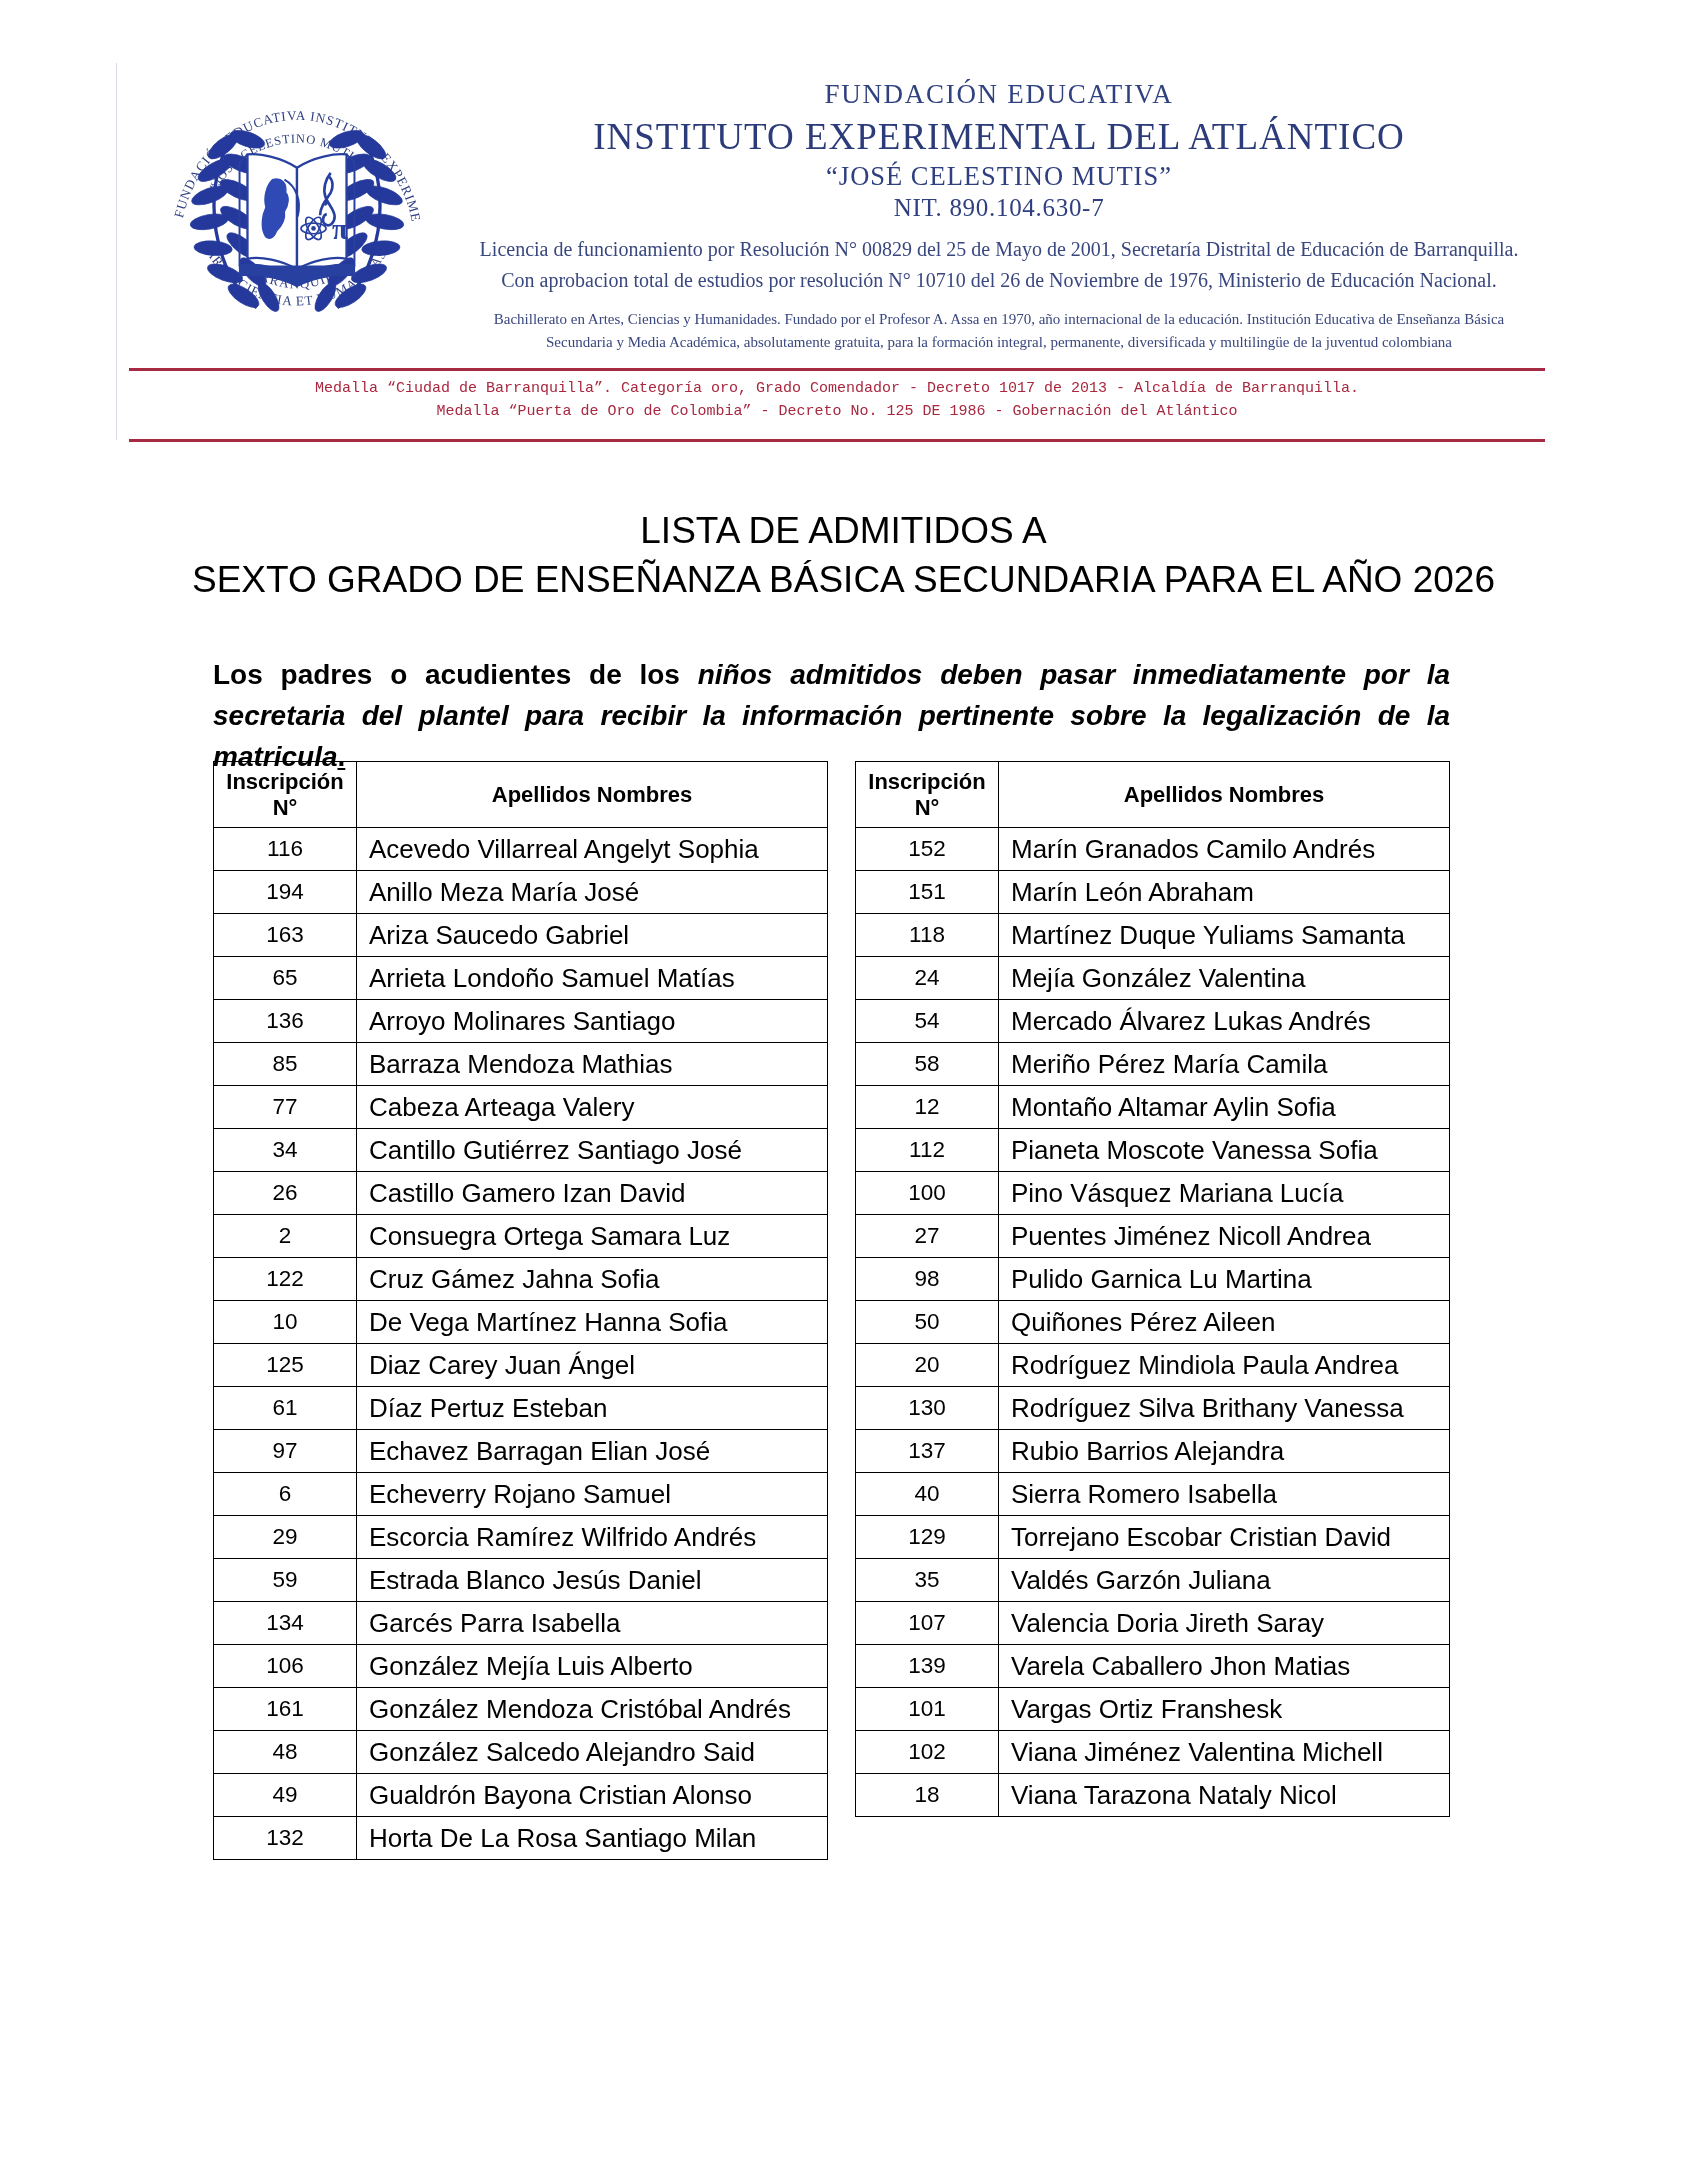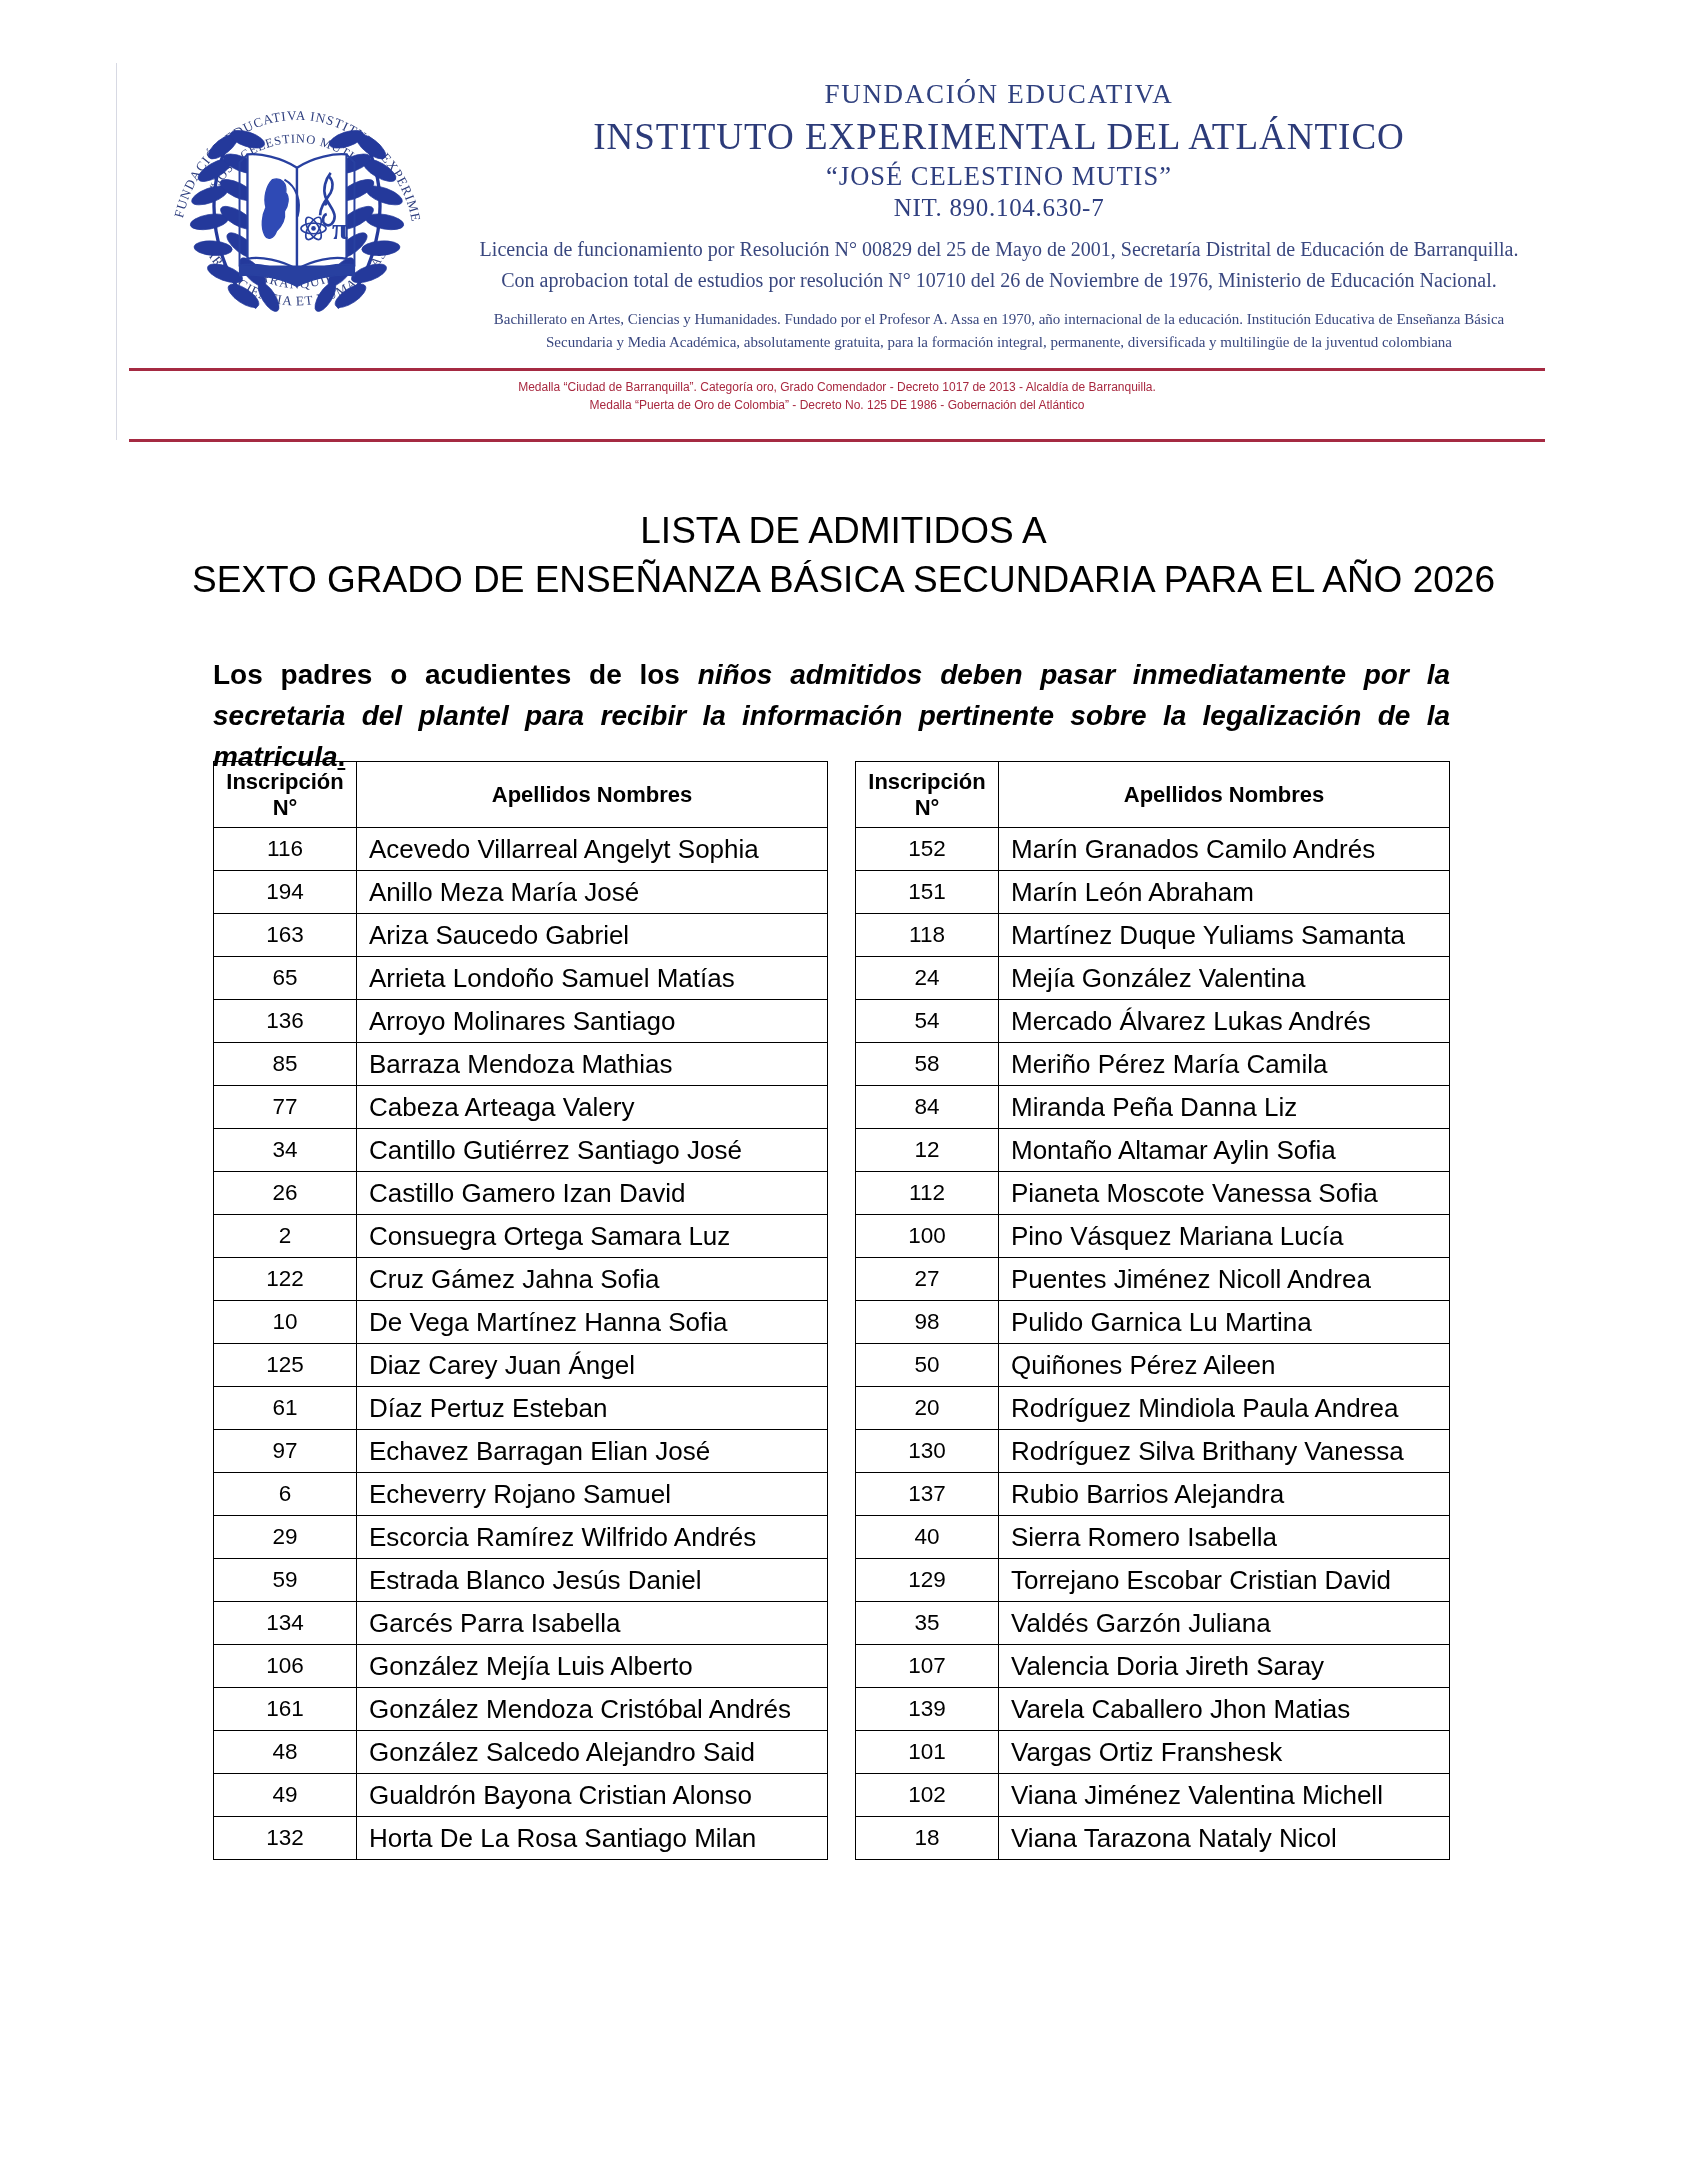--- a/index.html
+++ b/index.html
@@ -99,22 +99,22 @@
   .rule-red.top { top: 368px; }
   .rule-red.bottom { top: 439px; }
 
   .medals {
     position: absolute;
     left: 129px;
     top: 378px;
     width: 1416px;
     text-align: center;
     color: #a8283f;
-    font-family: Liberation Sans, sans-serif;
-    font-size: 12px;
+    font-family: Liberation Mono, monospace;
+    font-size: 15px;
     line-height: 1.52;
   }
 
   
   .doc-title {
     position: absolute;
     left: 172px;
     top: 506px;
     width: 1343px;
     text-align: center;
@@ -449,24 +449,20 @@
         </tr>
         <tr>
           <td class="c-num">54</td>
           <td class="c-name">Mercado Álvarez Lukas Andrés</td>
         </tr>
         <tr>
           <td class="c-num">58</td>
           <td class="c-name">Meriño Pérez María Camila</td>
         </tr>
         <tr>
-          <td class="c-num">84</td>
-          <td class="c-name">Miranda Peña Danna Liz</td>
-        </tr>
-        <tr>
           <td class="c-num">12</td>
           <td class="c-name">Montaño Altamar Aylin Sofia</td>
         </tr>
         <tr>
           <td class="c-num">112</td>
           <td class="c-name">Pianeta Moscote Vanessa Sofia</td>
         </tr>
         <tr>
           <td class="c-num">100</td>
           <td class="c-name">Pino Vásquez Mariana Lucía</td>

